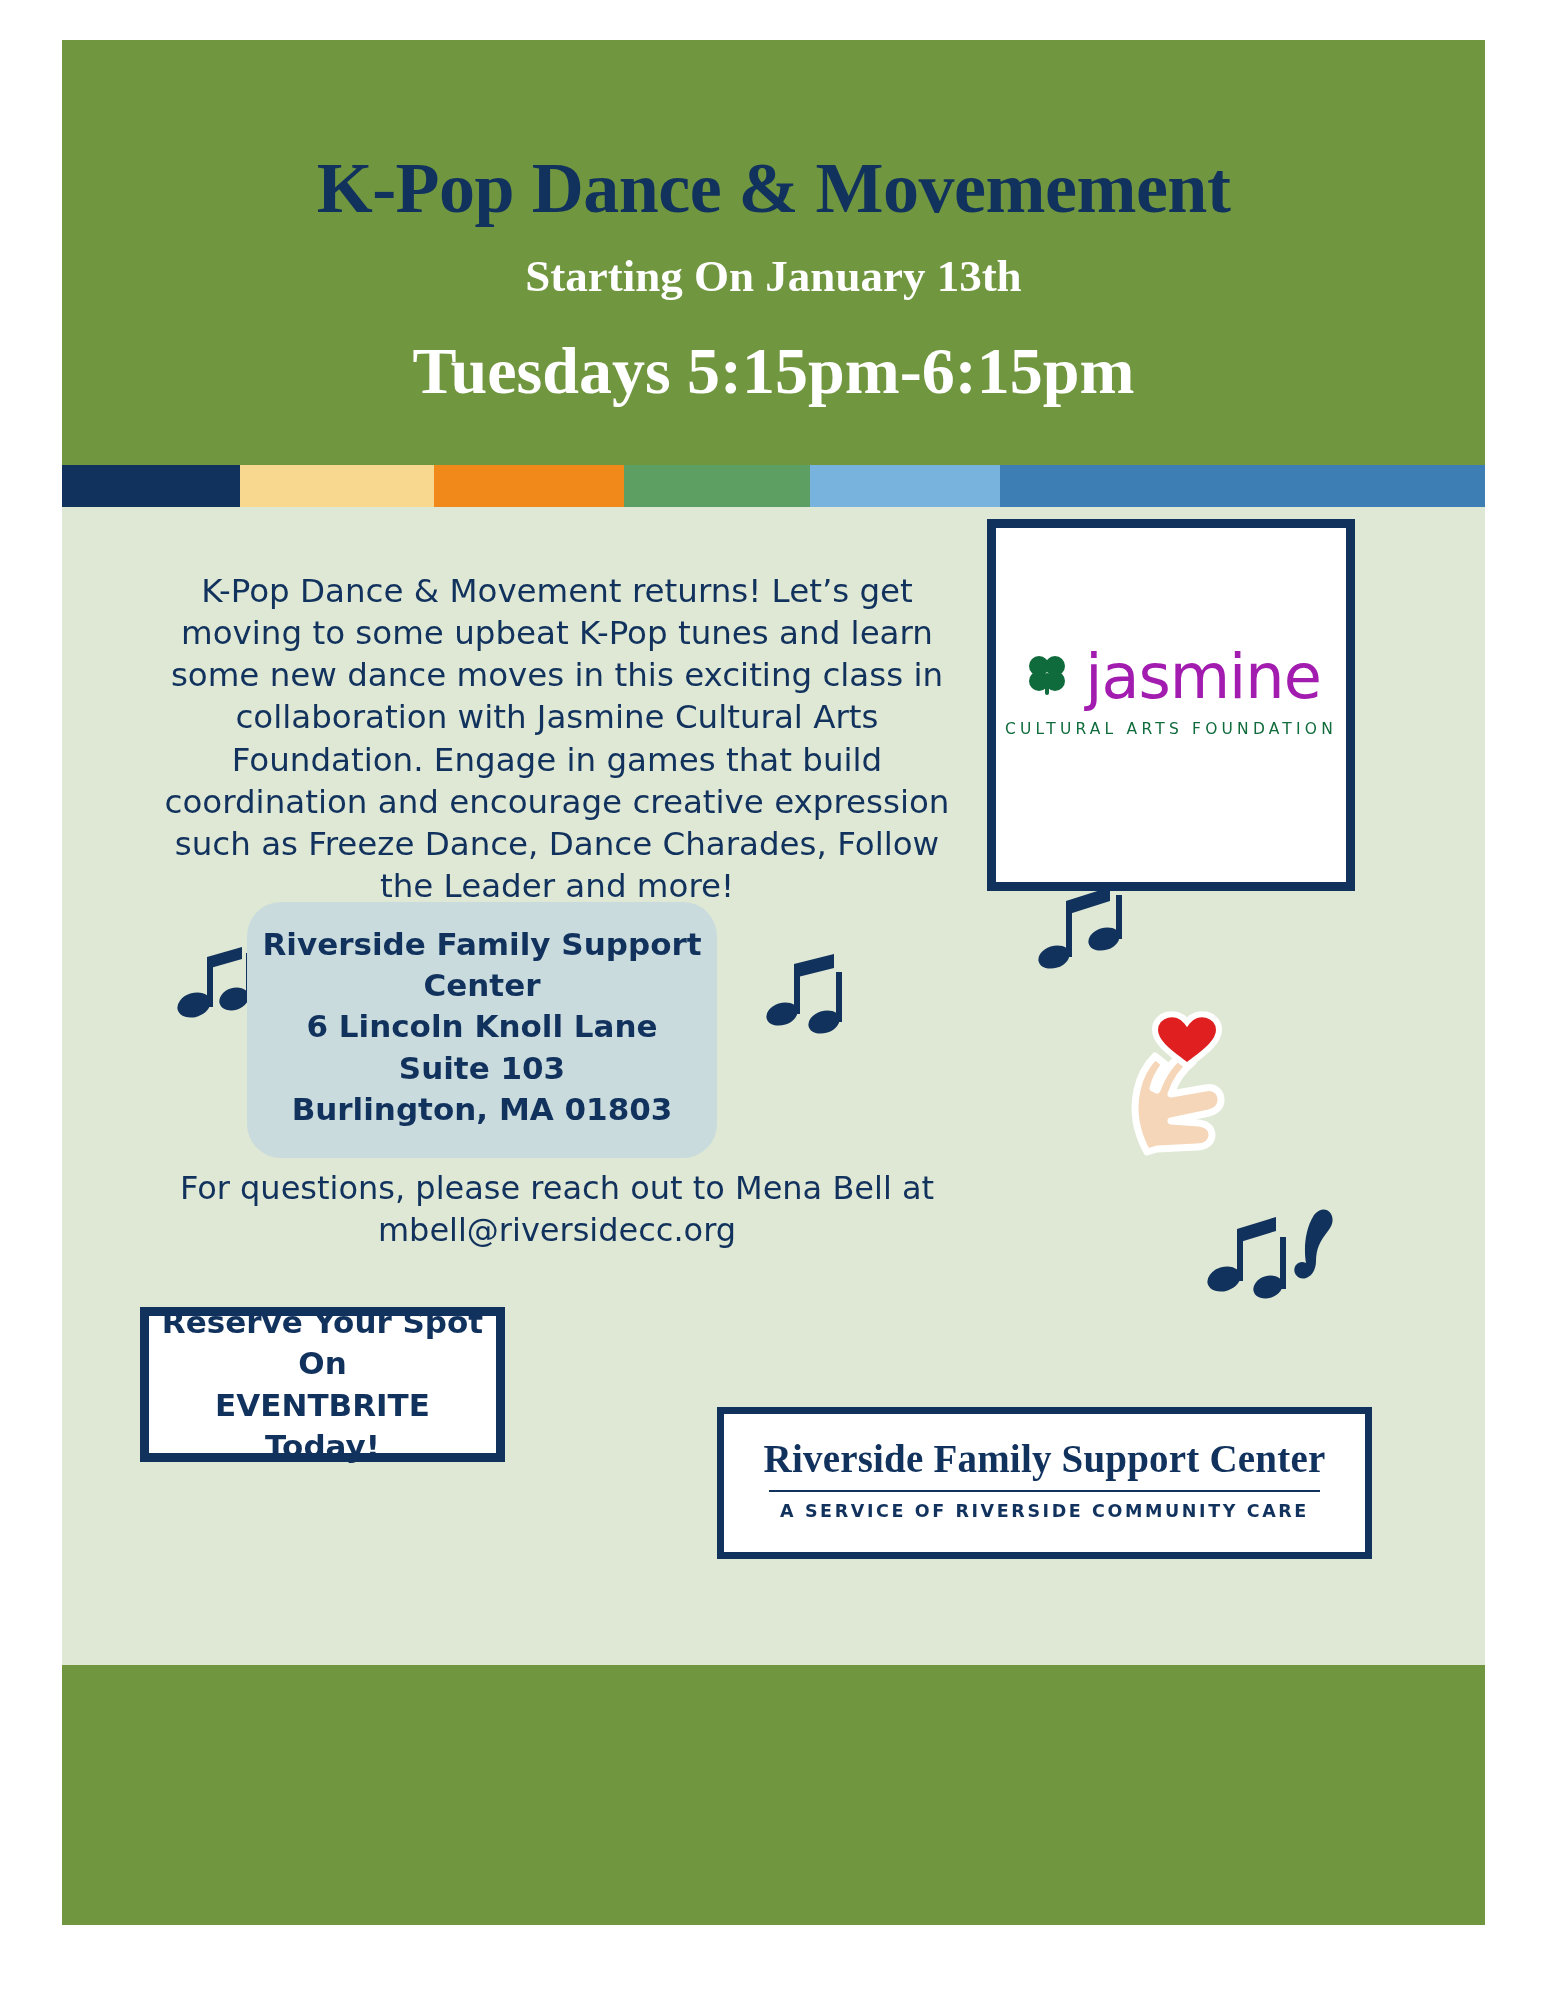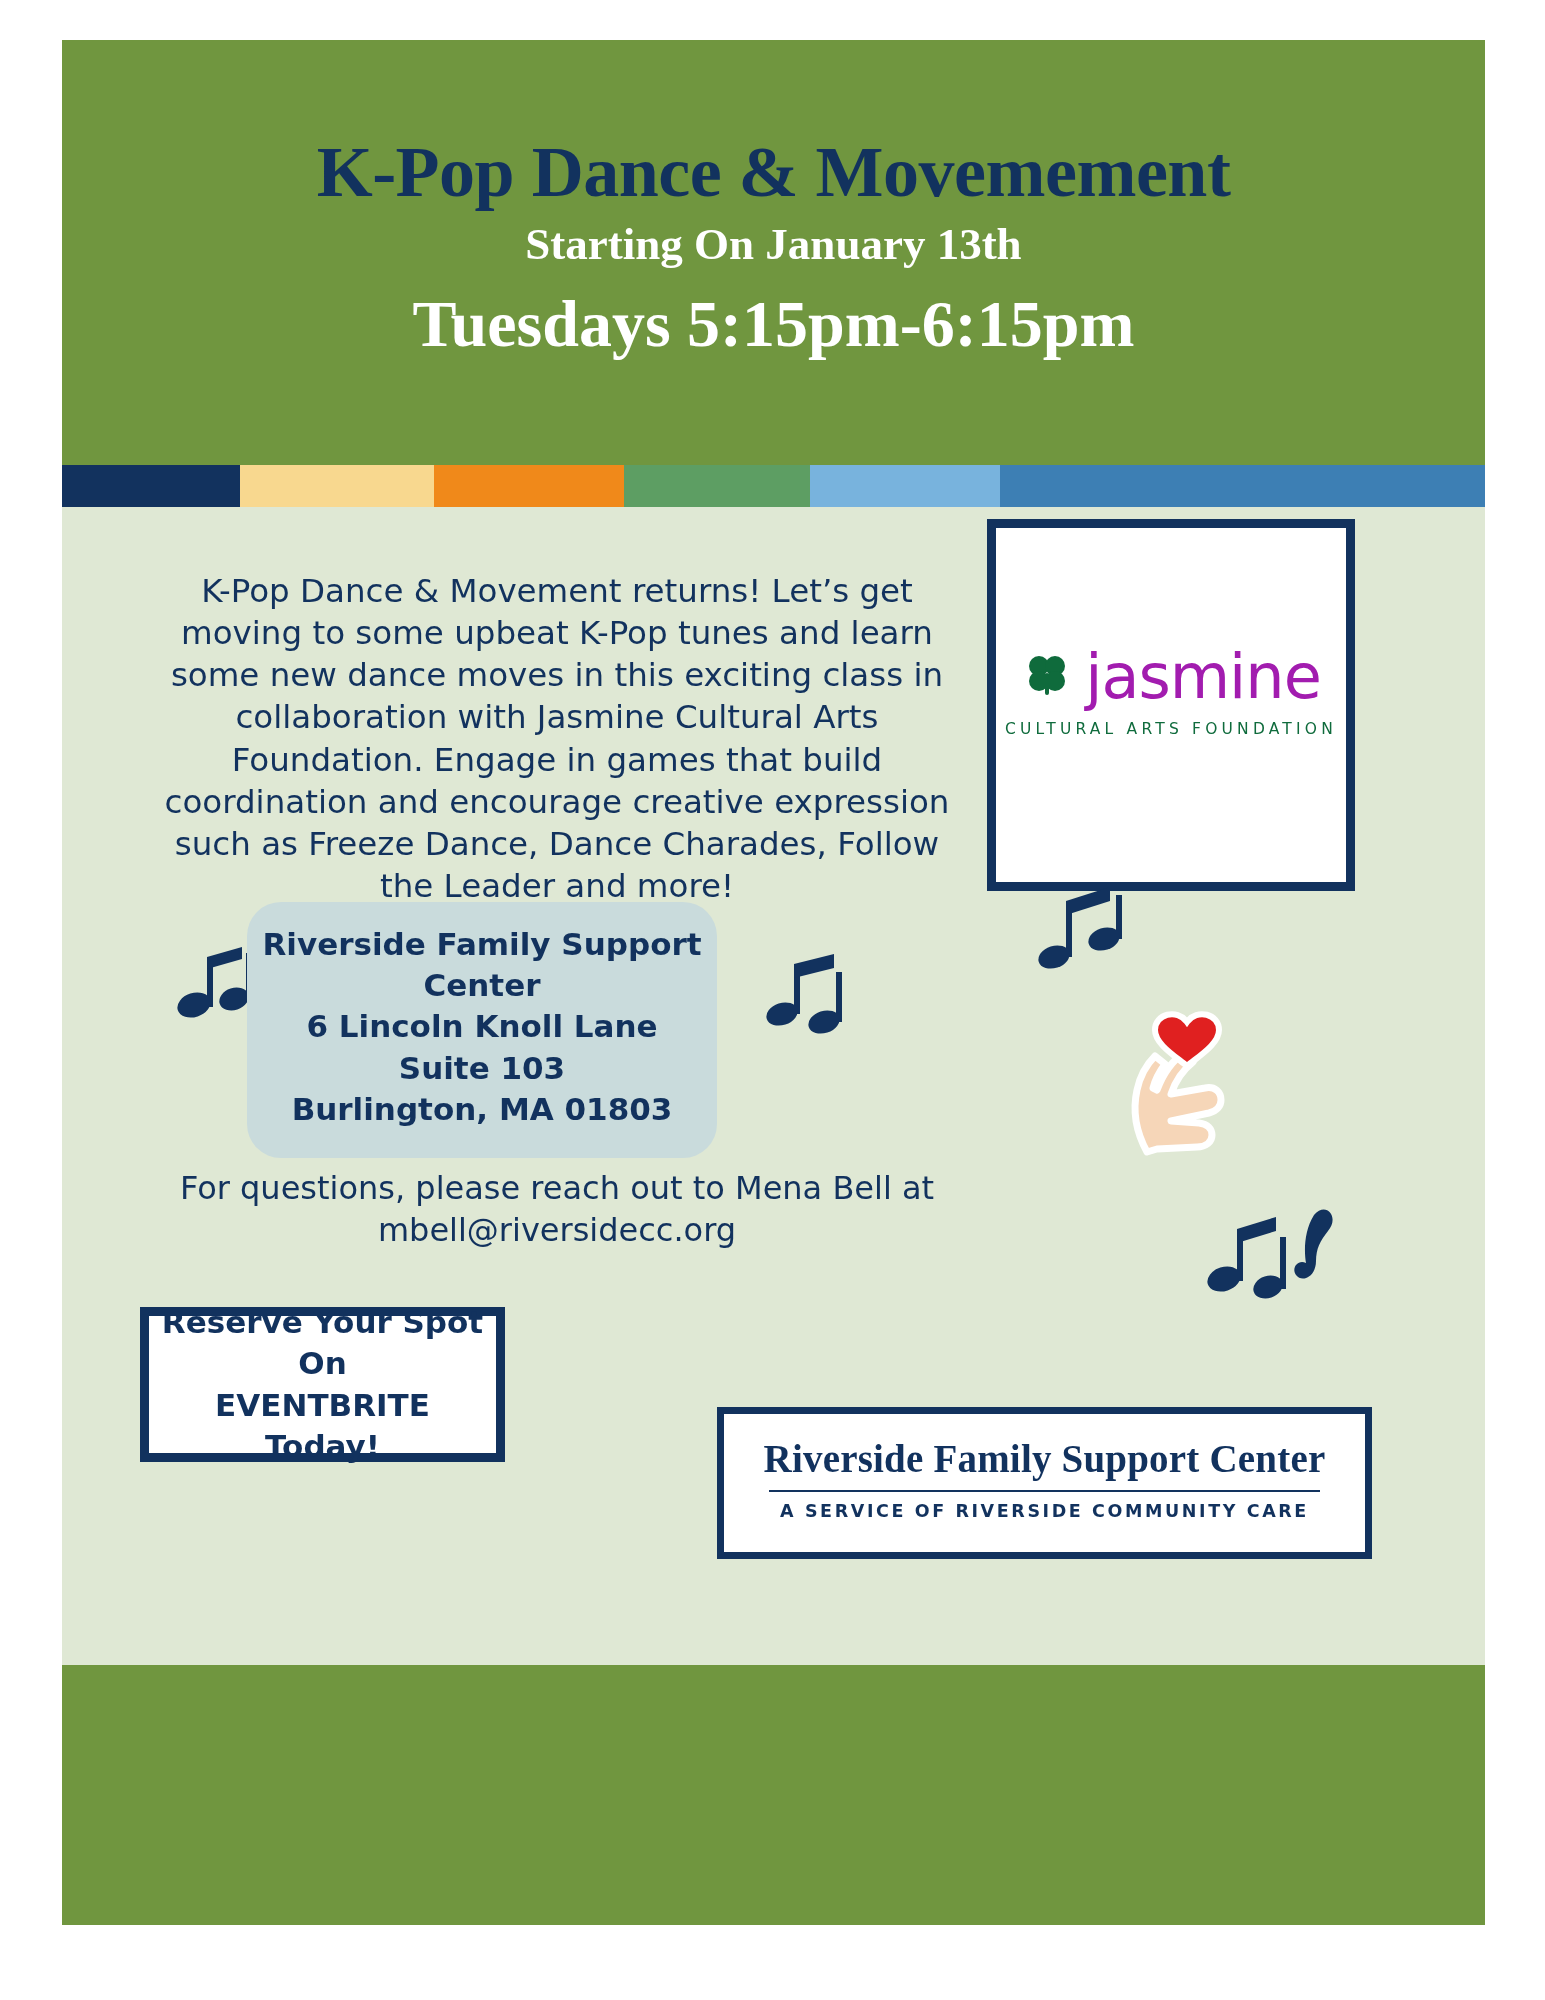--- a/index.html
+++ b/index.html
@@ -29,40 +29,40 @@
   
   .header-band {
     position: absolute;
     left: 0; top: 0;
     width: 100%;
     height: 425px;
     background: #70963f;
     text-align: center;
   }
   .title-main {
-    margin: 0;
+    margin: 16px;
     padding-top: 96px;
     font-family: "Liberation Serif", serif;
     font-weight: bold;
     font-size: 72px;
     color: #12325e;
     letter-spacing: -0.5px;
     line-height: 1.02;
   }
   .title-sub1 {
     margin: 0;
     padding-top: 10px;
     font-family: "Liberation Serif", serif;
     font-weight: bold;
     font-size: 45px;
     color: #ffffff;
     line-height: 1.12;
   }
   .title-sub2 {
-    margin: 3px;
+    margin: 18px;
     padding-top: 14px;
     font-family: "Liberation Serif", serif;
     font-weight: bold;
     font-size: 66px;
     color: #ffffff;
     line-height: 1.12;
   }
 
   
   .stripe-row {

